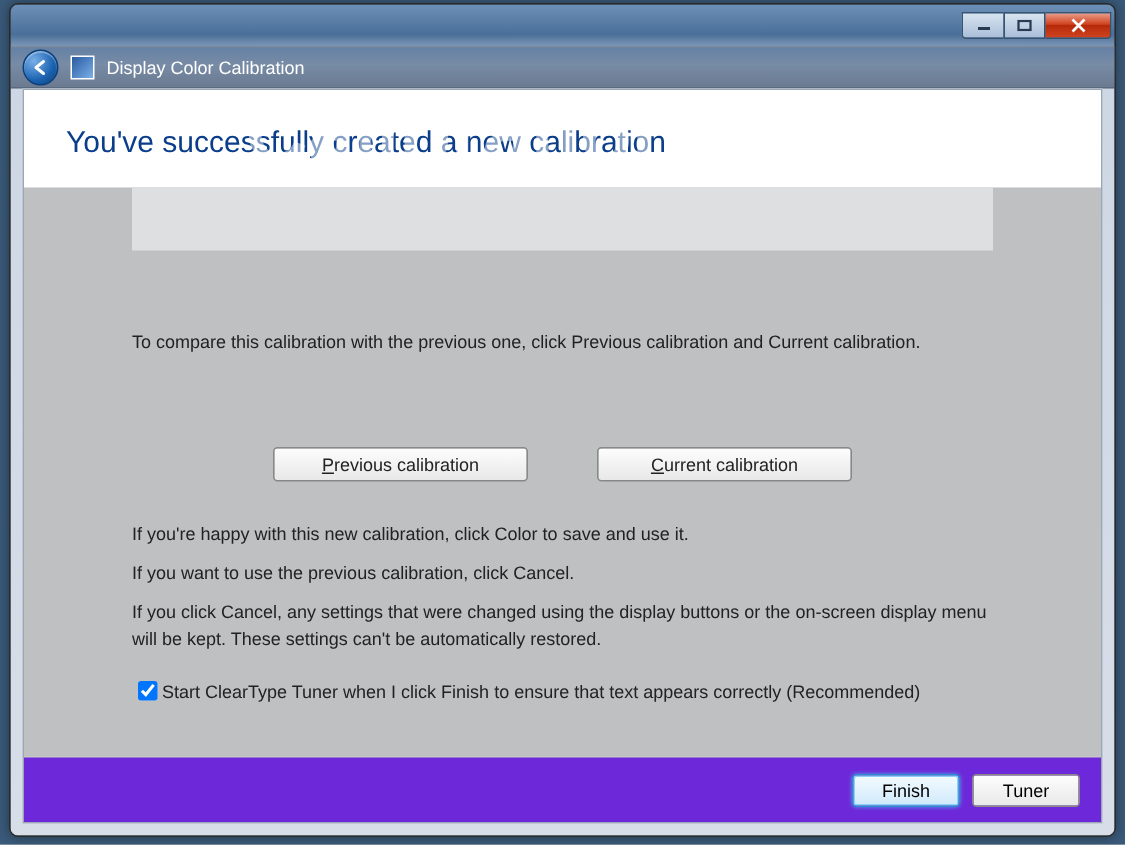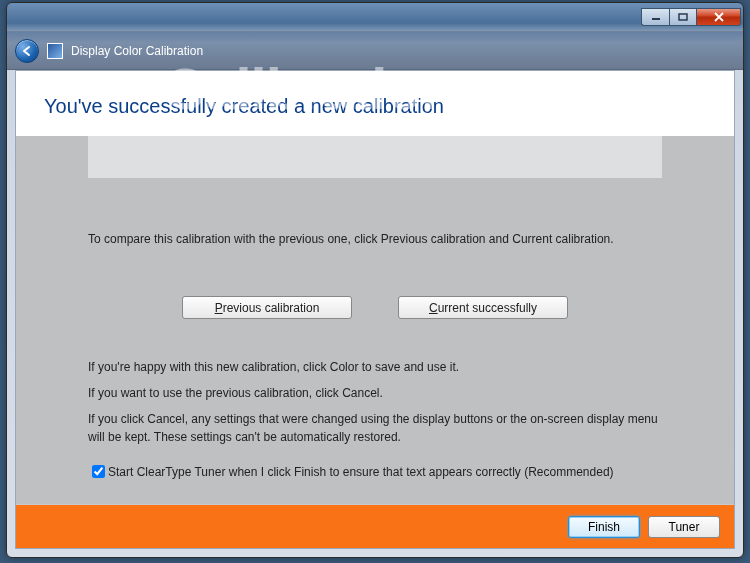--- a/index.html
+++ b/index.html
@@ -58,21 +58,21 @@
   .winbtn.max { }
   .winbtn.close {
     width: 44px;
     background: linear-gradient(#e89a88,#d1431f 45%,#b42a0a 50%,#d1431f);
     border-radius: 0 0 3px 0;
     color: white;
     border-left: none;
   }
   .winbtn svg { display:block; }
   .navbar {
-    height: 39px;
+    height: 28px;
     background: linear-gradient(rgba(80,110,150,0.6), rgba(40,60,90,0.6));
     display: flex;
     align-items: center;
     padding: 0 8px;
     gap: 8px;
     color: #fff;
     font-size: 12px;
     border-top: 1px solid rgba(255,255,255,0.2);
     border-bottom: 1px solid rgba(0,0,0,0.3);
   }
@@ -121,31 +121,32 @@
   .instr1 { position: absolute; left: 72px; right: 60px; top: 94px; color: #222; line-height: 1.5; }
   .btn-row { position: absolute; top: 160px; left: 0; right: 0; display: flex; justify-content: center; gap: 46px; }
   .choice-btn {
     width: 170px; height: 23px;
     background: linear-gradient(#fdfdfd,#e8e8e8);
     border: 1px solid #888;
     border-radius: 3px;
     font-family: inherit; font-size: 12px;
     cursor: pointer;
     color: #222;
+    margin-top: 13px;
   }
   .choice-btn .ul { text-decoration: underline; }
   .para-block { position: absolute; left: 72px; right: 60px; color: #222; line-height: 1.5; }
   .p2 { top: 222px; }
   .p3 { top: 248px; }
   .p4 { top: 274px; }
   .cb-row { position: absolute; left: 72px; right: 60px; top: 328px; display: flex; align-items: flex-start; gap: 0; color: #222; line-height: 1.4; }
   .cb-row input { margin-top: 1px; }
   .footer {
     height: 44px;
-    background: #f97316;
+    background: #6d28d9;
     border-top: 1px solid #c8c8c8;
     display: flex;
     align-items: center;
     justify-content: flex-end;
     gap: 8px;
     padding: 0 14px;
   }
   .dlg-btn {
     width: 72px; height: 22px;
     border: 1px solid #888;
@@ -197,21 +198,21 @@
   <div class="content">
     <div class="heading">You've successfully created a new calibration</div>
 
     <div class="grey-area">
       <div class="light-band"></div>
 
       <div class="instr1">To compare this calibration with the previous one, click Previous calibration and Current calibration.</div>
 
       <div class="btn-row">
         <button class="choice-btn"><span class="ul">P</span><span>revious calibration</span></button>
-        <button class="choice-btn"><span class="ul">C</span><span>urrent successfully</span></button>
+        <button class="choice-btn"><span class="ul">C</span><span>urrent calibration</span></button>
       </div>
 
       <div class="para-block p2">If you're happy with this new calibration, click Color to save and use it.</div>
       <div class="para-block p4">If you click Cancel, any settings that were changed using the display buttons or the on-screen display menu will be kept. These settings can't be automatically restored.</div>
       <div class="para-block p3">If you want to use the previous calibration, click Cancel.</div>
 
       <div class="cb-row">
         <input type="checkbox" checked="" style="">
         <label>Start ClearType Tuner when I click Finish to ensure that text appears correctly (Recommended)</label>
       </div>

